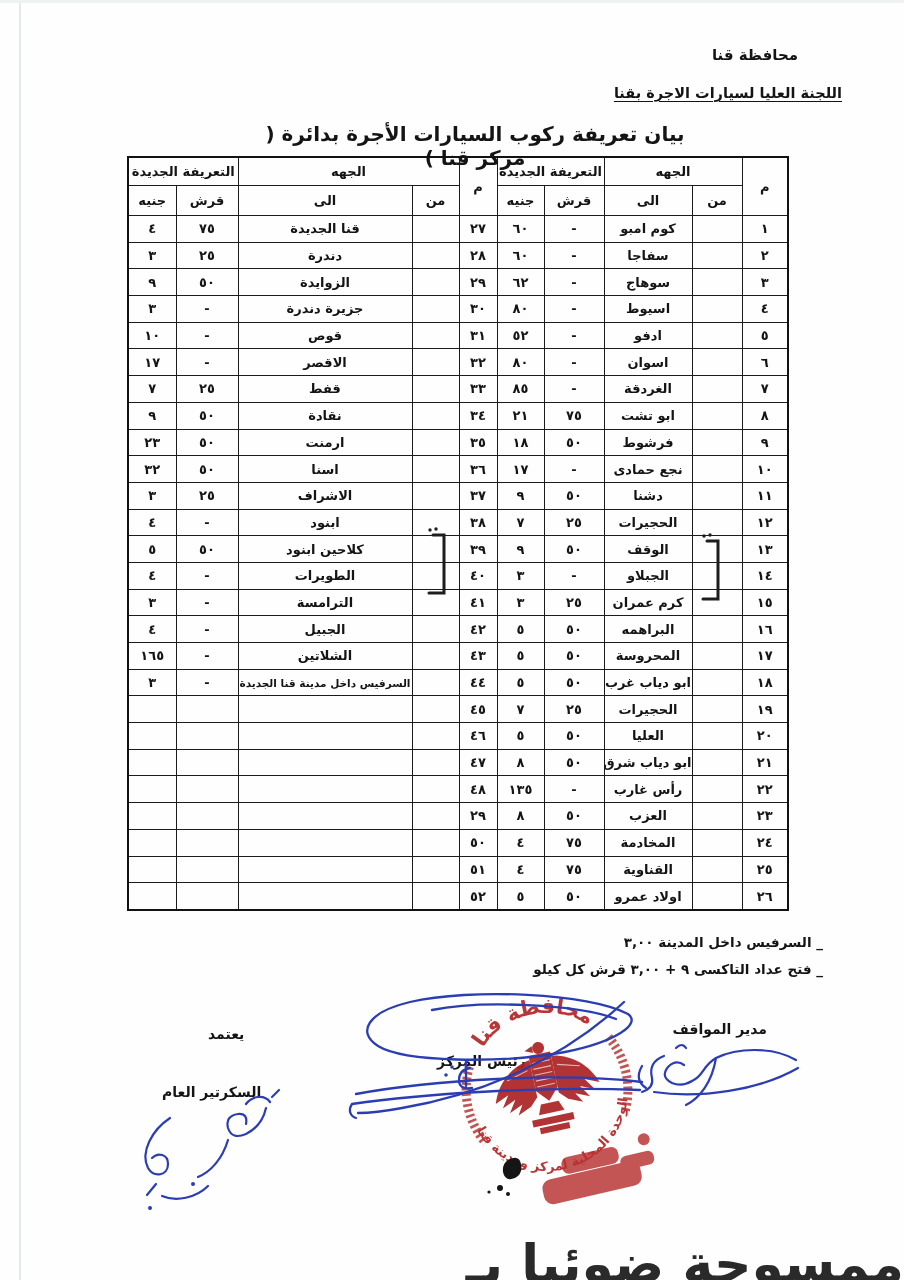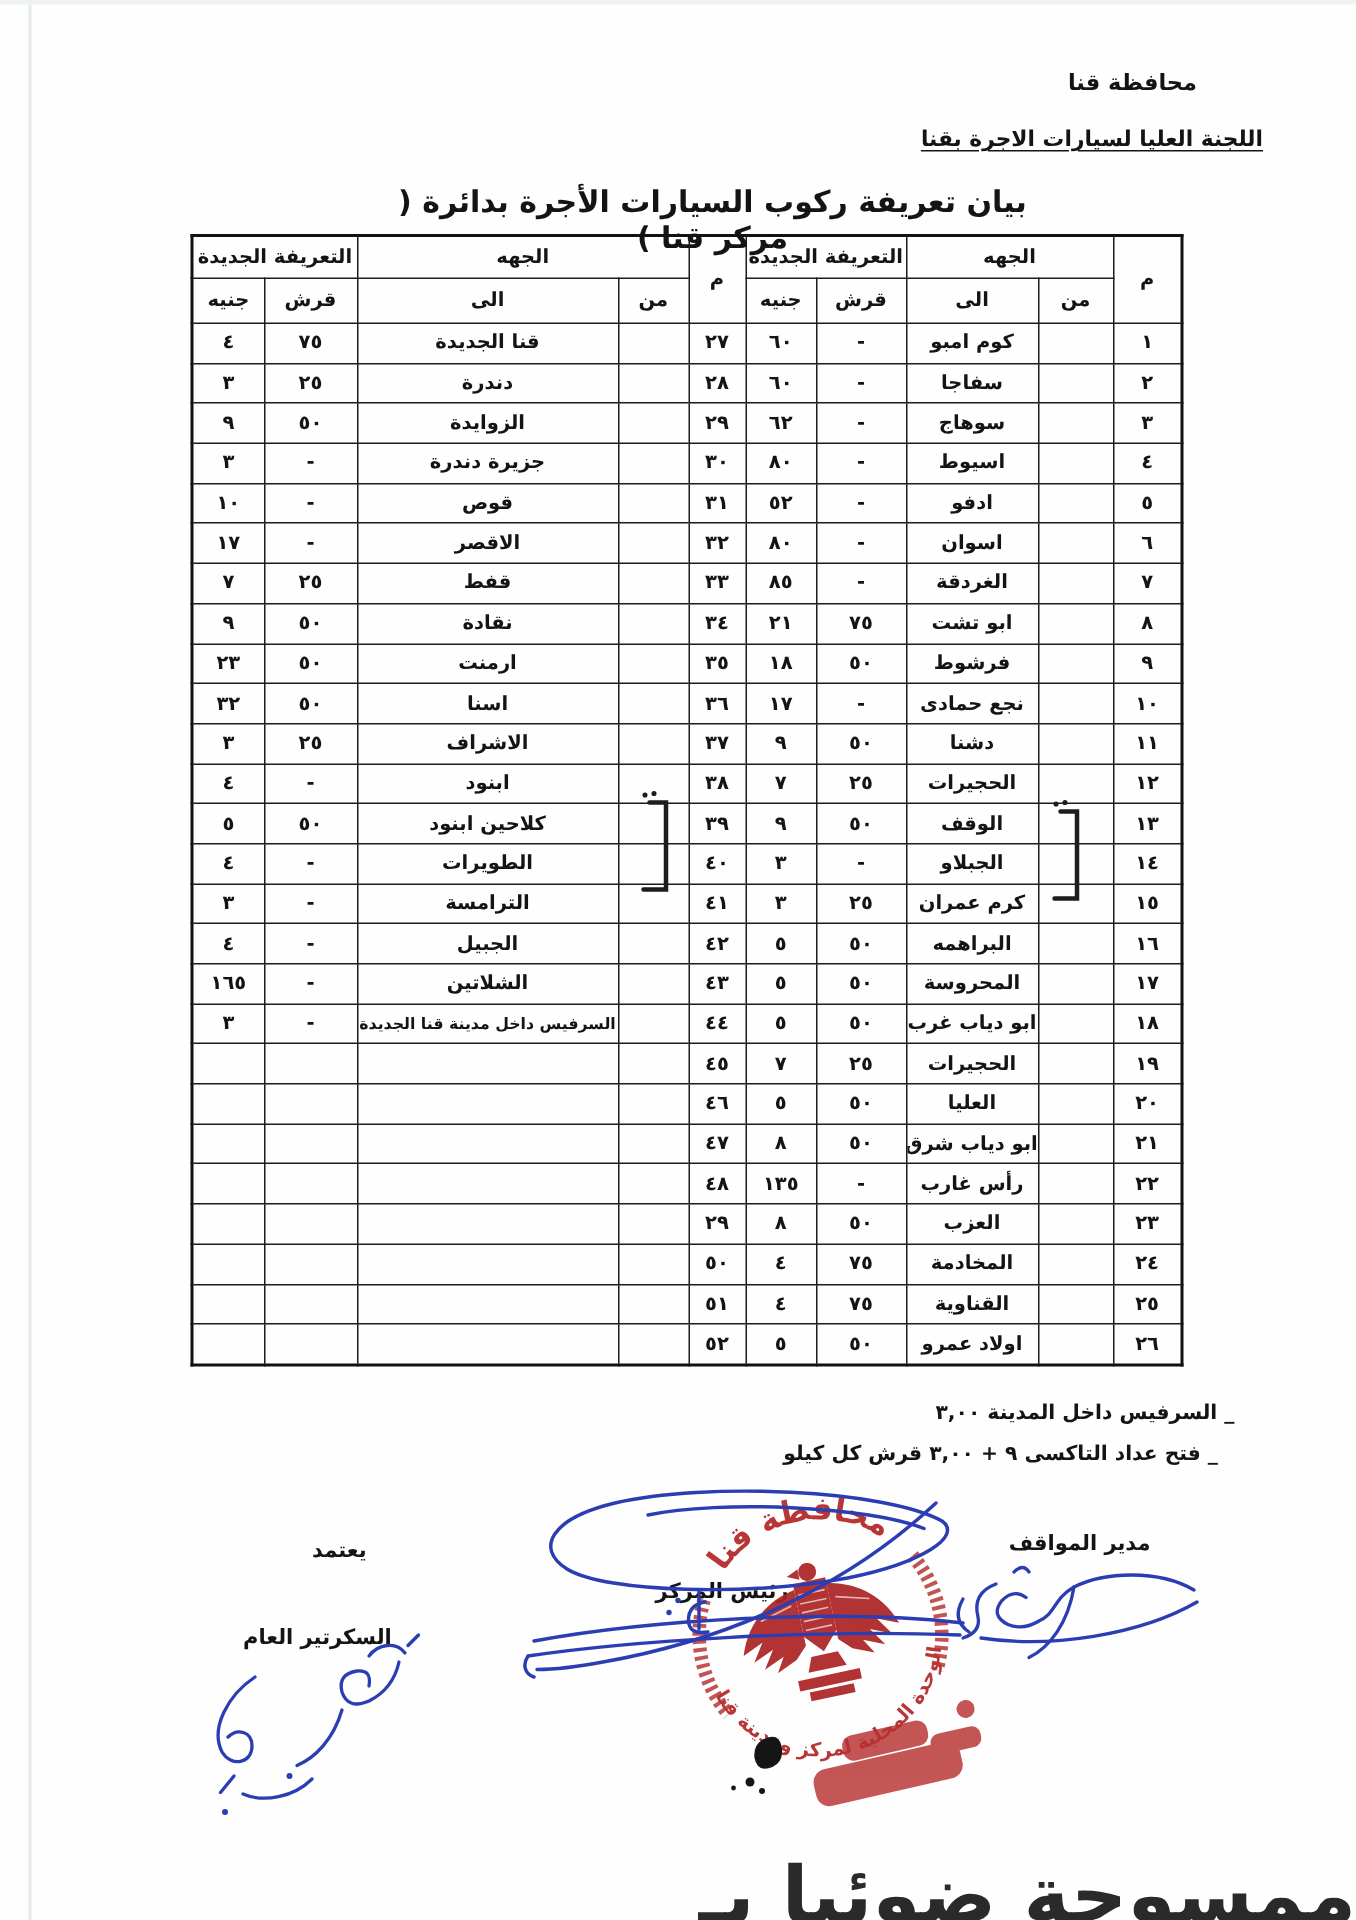--- a/index.html
+++ b/index.html
@@ -25,21 +25,21 @@
   th,td{border:1.5px solid #1b1b1b;padding:0;text-align:center;vertical-align:middle;
     font-weight:bold;color:#141414;overflow:hidden;white-space:nowrap;}
   thead th{font-size:13px;text-align:center;}
   tr.h1 th{height:27px;}
   tr.h2 th{height:29px;}
   tbody td{height:25.7px;font-size:13px;}
   td.small-text{font-size:10.5px;}
 
   
   .note1{top:934px;right:81px;font-size:13.5px;font-weight:bold;text-align:right;}
-  .note2{top:961px;right:92px;font-size:13.5px;font-weight:bold;}
+  .note2{top:961px;right:81px;font-size:13.5px;font-weight:bold;}
 
   
   .lbl{font-size:14px;font-weight:bold;}
   .lbl-stations{top:1021px;right:137px;}
   .lbl-head{top:1053px;left:437px;}
   .lbl-approved{top:1026px;left:208px;}
   .lbl-secretary{top:1084px;left:162px;}
 
   .stamp{left:452px;top:995px;width:190px;height:190px;transform:rotate(-12deg);opacity:.93;z-index:2;}
   .sigs{left:0;top:950px;width:904px;height:330px;z-index:3;pointer-events:none;}

